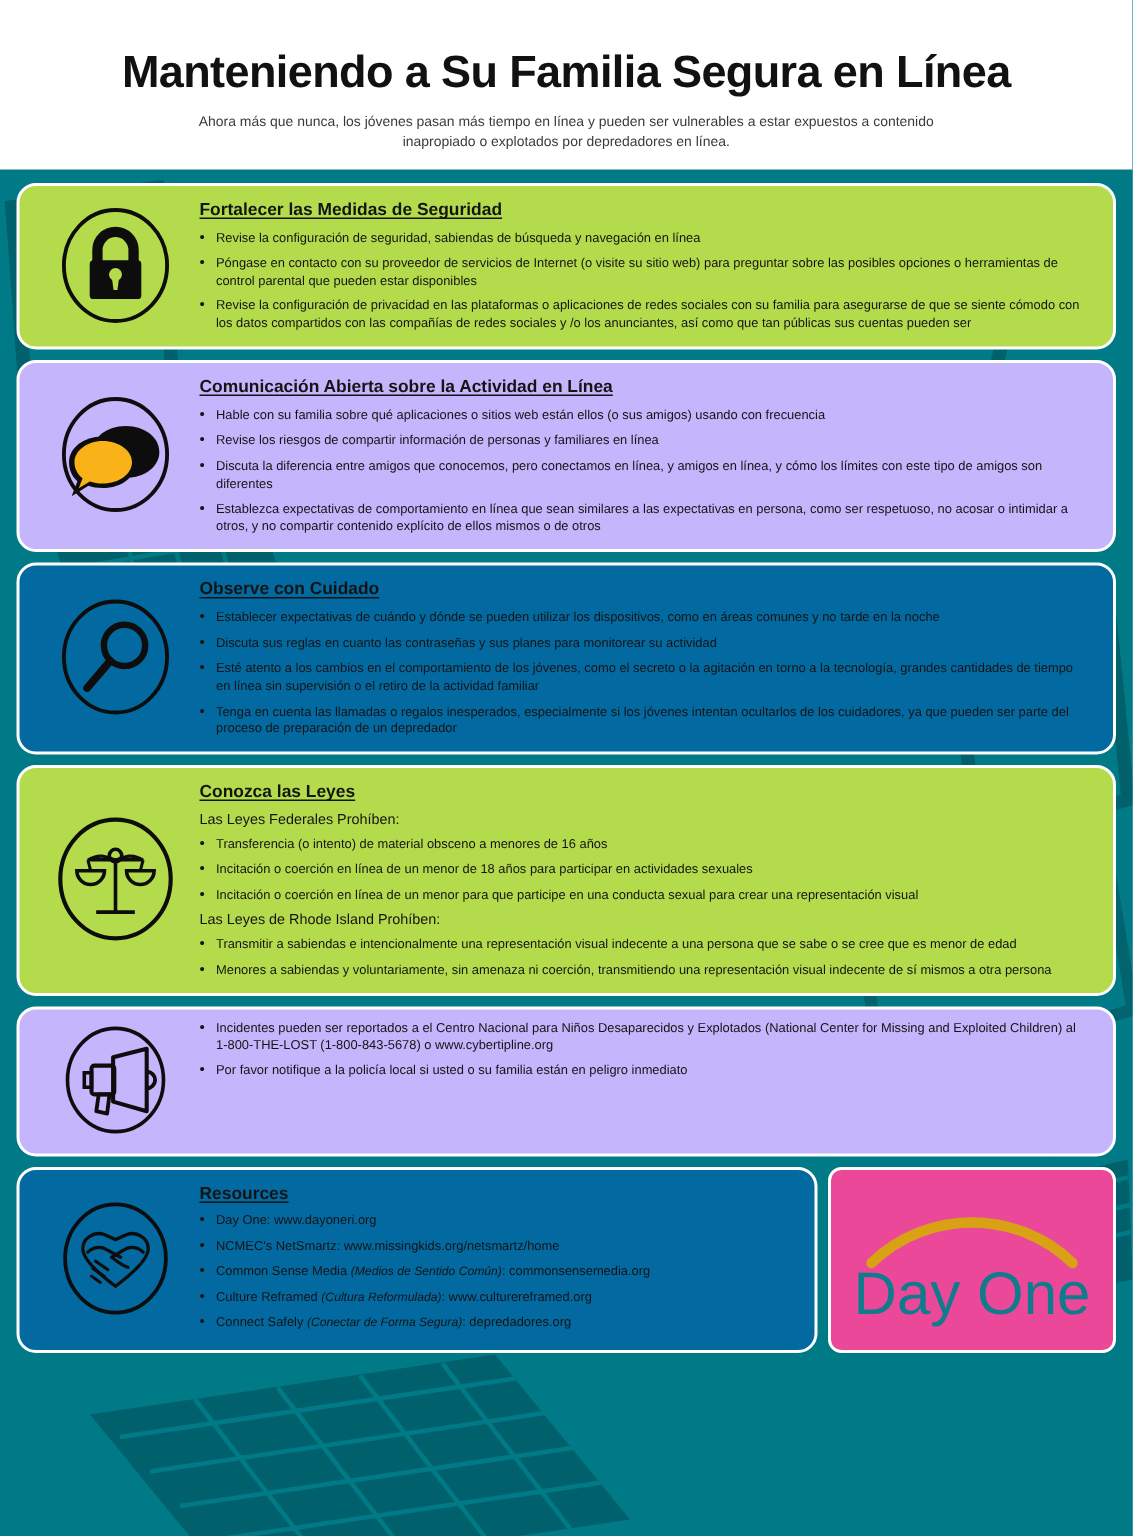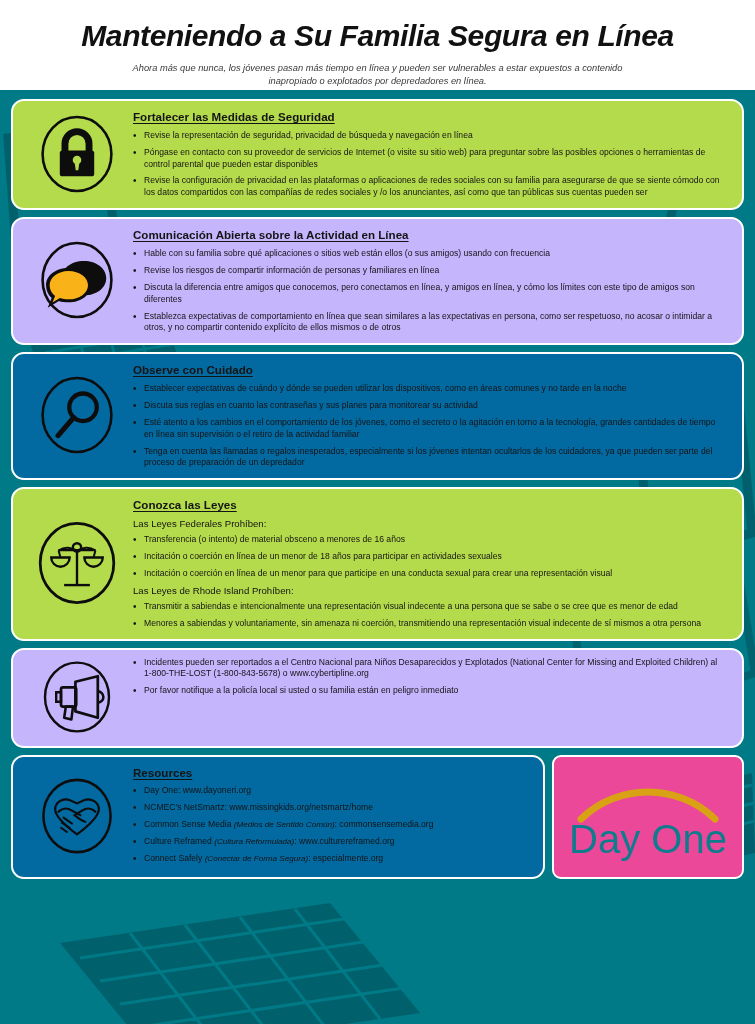--- a/index.html
+++ b/index.html
@@ -13,26 +13,25 @@
   .page{
     position:relative;
     width:755px;height:1024px;
     background:#007A86;
     overflow:hidden;
   }
 
   
   .header{
     position:relative;
-    height:90px;
+    height:113px;
     background:#ffffff;
     box-sizing:border-box;
-    padding-top:19px;
+    padding-top:32px;
     z-index:5;
-    font-style:italic;
   }
   .title{
     margin:0;
     text-align:center;
     font-size:30px;
     font-weight:bold;
     color:#111111;
     letter-spacing:-0.4px;
     line-height:1.1;
   }
@@ -174,21 +173,21 @@
           <ellipse cx="50" cy="50" rx="40" ry="43" fill="none" stroke="#0d0d0d" stroke-width="3"></ellipse>
           <path d="M36 48 V38 a14 14 0 0 1 28 0 V48" fill="none" stroke="#0d0d0d" stroke-width="8"></path>
           <rect x="30" y="46" width="40" height="30" rx="3" fill="#0d0d0d"></rect>
           <circle cx="50" cy="57" r="5" fill="#B4DB4C"></circle>
           <path d="M47 58 h6 l-1.5 11 h-3 Z" fill="#B4DB4C"></path>
         </svg>
       </div>
       <div class="content">
         <div class="card-title">Fortalecer las Medidas de Seguridad</div>
         <ul class="bullets">
-          <li>Revise la representación de seguridad, privacidad de búsqueda y navegación en línea</li>
+          <li>Revise la configuración de seguridad, sabiendas de búsqueda y navegación en línea</li>
           <li>Póngase en contacto con su proveedor de servicios de Internet (o visite su sitio web) para preguntar sobre las posibles opciones o herramientas de control parental que pueden estar disponibles</li>
           <li>Revise la configuración de privacidad en las plataformas o aplicaciones de redes sociales con su familia para asegurarse de que se siente cómodo con los datos compartidos con las compañías de redes sociales y /o los anunciantes, así como que tan públicas sus cuentas pueden ser</li>
         </ul>
       </div>
     </div>
 
     <div class="card orange">
       <div class="iconwrap">
         <svg width="86" height="86" viewBox="0 0 100 100">
           <ellipse cx="50" cy="50" rx="40" ry="43" fill="none" stroke="#0d0d0d" stroke-width="3"></ellipse>
@@ -291,21 +290,21 @@
             <path d="M47 49 C52 53 56 56 60 57" fill="none" stroke="#0d0d0d" stroke-width="2.4" stroke-linecap="round"></path>
           </svg>
         </div>
         <div class="content">
           <div class="card-title">Resources</div>
           <ul class="bullets">
             <li class="res-li"><span>Day One:</span> <span>www.dayoneri.org</span></li>
             <li class="res-li"><span>NCMEC's NetSmartz:</span> <span>www.missingkids.org/netsmartz/home</span></li>
             <li class="res-li"><span>Common Sense Media</span> <span class="it">(Medios de Sentido Común)</span><span>: commonsensemedia.org</span></li>
             <li class="res-li"><span>Culture Reframed</span> <span class="it">(Cultura Reformulada)</span><span>: www.culturereframed.org</span></li>
-            <li class="res-li"><span>Connect Safely</span> <span class="it">(Conectar de Forma Segura)</span><span>: especialmente.org</span></li>
+            <li class="res-li"><span>Connect Safely</span> <span class="it">(Conectar de Forma Segura)</span><span>: depredadores.org</span></li>
           </ul>
         </div>
       </div>
 
       <div class="logo-box">
         <svg width="170" height="120" viewBox="0 0 170 120">
           <path d="M18 62 C55 26 115 26 152 62" fill="none" stroke="#D9A215" stroke-width="7" stroke-linecap="round"></path>
           <text x="85" y="96" text-anchor="middle" font-family="'Liberation Sans', sans-serif" font-size="40" fill="#0E7C8C">Day One</text>
         </svg>
       </div>

